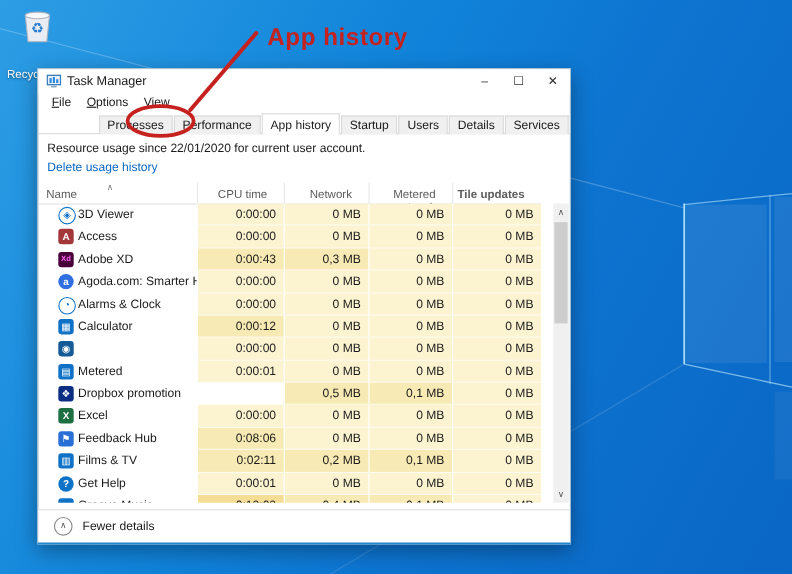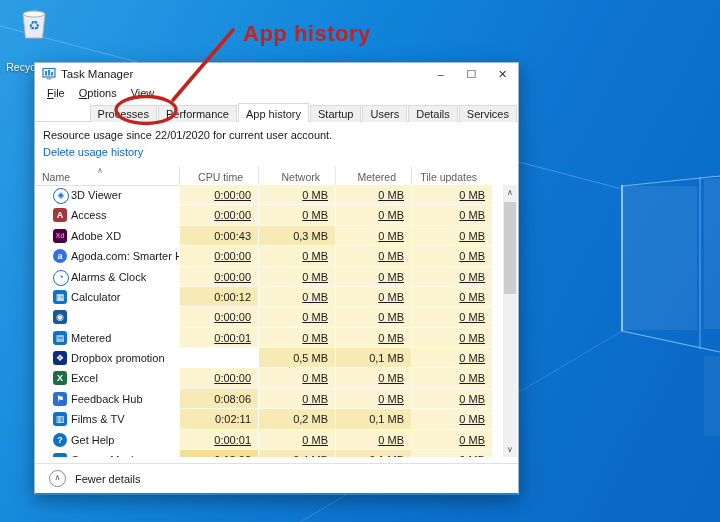--- a/index.html
+++ b/index.html
@@ -49,21 +49,21 @@
 
   .rows{position:absolute;left:0;top:122px;width:457px;height:272px;overflow:hidden;}
   .tr{height:20.38px;position:relative;}
   .cell{position:absolute;top:0;bottom:0;box-sizing:border-box;font-size:11px;line-height:20.38px;}
   .c-name{left:0;width:144px;padding-left:36px;white-space:nowrap;overflow:hidden;}
   .c-cpu {left:144px;width:79px;}
   .c-net {left:223px;width:77px;}
   .c-met {left:300px;width:76px;}
   .c-til {left:376px;width:81px;}
   .num-cell{text-align:right;padding-right:7px;border-left:1px solid #fff;border-bottom:1px solid #fdfbf2;}
-  .h0{background:#fcf3d1;text-decoration:underline;}
+  .h0{background:#fcf3d1;}
   .h1{background:#f8eab4;}
   .h2{background:#f5dd95;}
   .row-icon{position:absolute;left:18px;top:3px;width:14px;height:14px;border-radius:3px;
     color:#fff;font-size:9px;line-height:14px;text-align:center;font-weight:bold;overflow:hidden;}
 
   .scrollbar{position:absolute;left:468px;top:122px;width:14px;height:272px;background:#f0f0f0;}
   .sb-btn{position:absolute;left:0;width:14px;height:15px;text-align:center;font-size:8px;color:#555;line-height:15px;}
   .sb-up{top:0;}
   .sb-down{bottom:0;}
   .sb-thumb{position:absolute;left:1px;top:17px;width:12px;height:92px;background:#cdcdcd;}
@@ -142,21 +142,21 @@
 
     <div class="info-text">Resource usage since 22/01/2020 for current user account.</div>
     <div class="link">Delete usage history</div>
 
     <div class="theader" id="theader">
       <span class="sort-caret">∧</span>
     <div class="th " style="left: 7px; width: 130px;">Name</div>
         <div class="th num" style="left: 144px; width: 71px; padding-right: 7px;">CPU time</div>
         <div class="th num" style="left: 223px; width: 69px; padding-right: 7px;">Network</div>
         <div class="th num" style="left: 300px; width: 68px; padding-right: 7px;">Metered network</div>
-        <div class="th num" style="left: 376px; width: 73px; padding-right: 7px;">Tile updates</div>
+        <div class="th num" style="left: 376px; width: 73px; padding-right: 7px; font-weight: bold;">Tile updates</div>
       </div>
 
     <div class="rows" id="rows">
         <div class="tr">
           <span class="row-icon" style="background: rgb(255, 255, 255); color: rgb(16, 114, 198); border: 1px solid rgb(16, 114, 198); line-height: 12px; border-radius: 50%;">◈</span>
           <div class="cell c-name">3D Viewer</div>
           <div class="cell num-cell c-cpu h0">0:00:00</div>
           <div class="cell num-cell c-net h0">0 MB</div>
           <div class="cell num-cell c-met h0">0 MB</div>
           <div class="cell num-cell c-til h0">0 MB</div>

